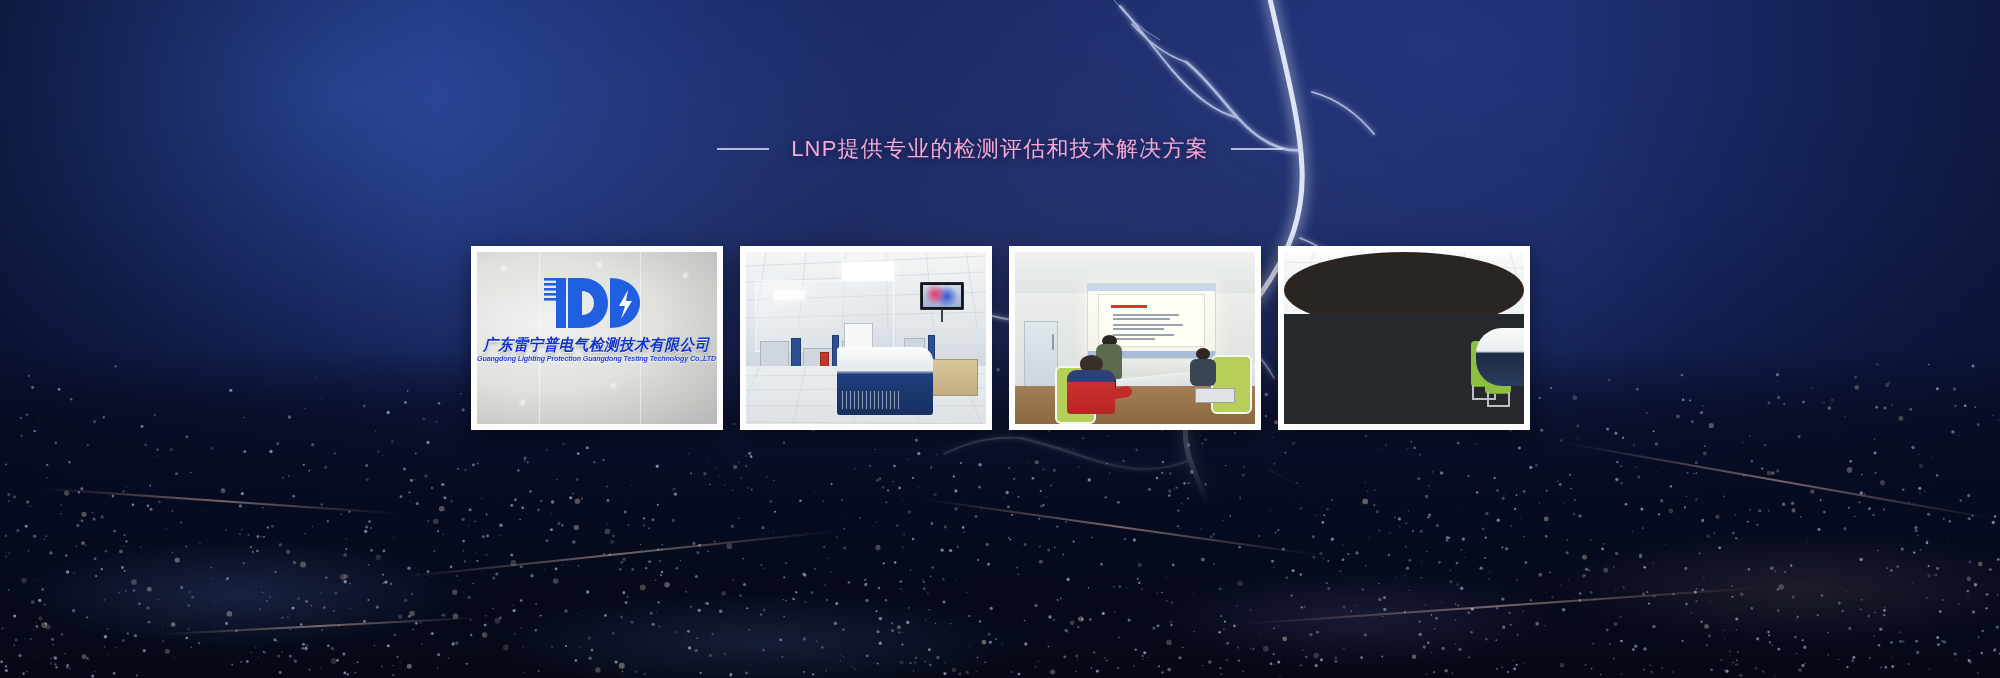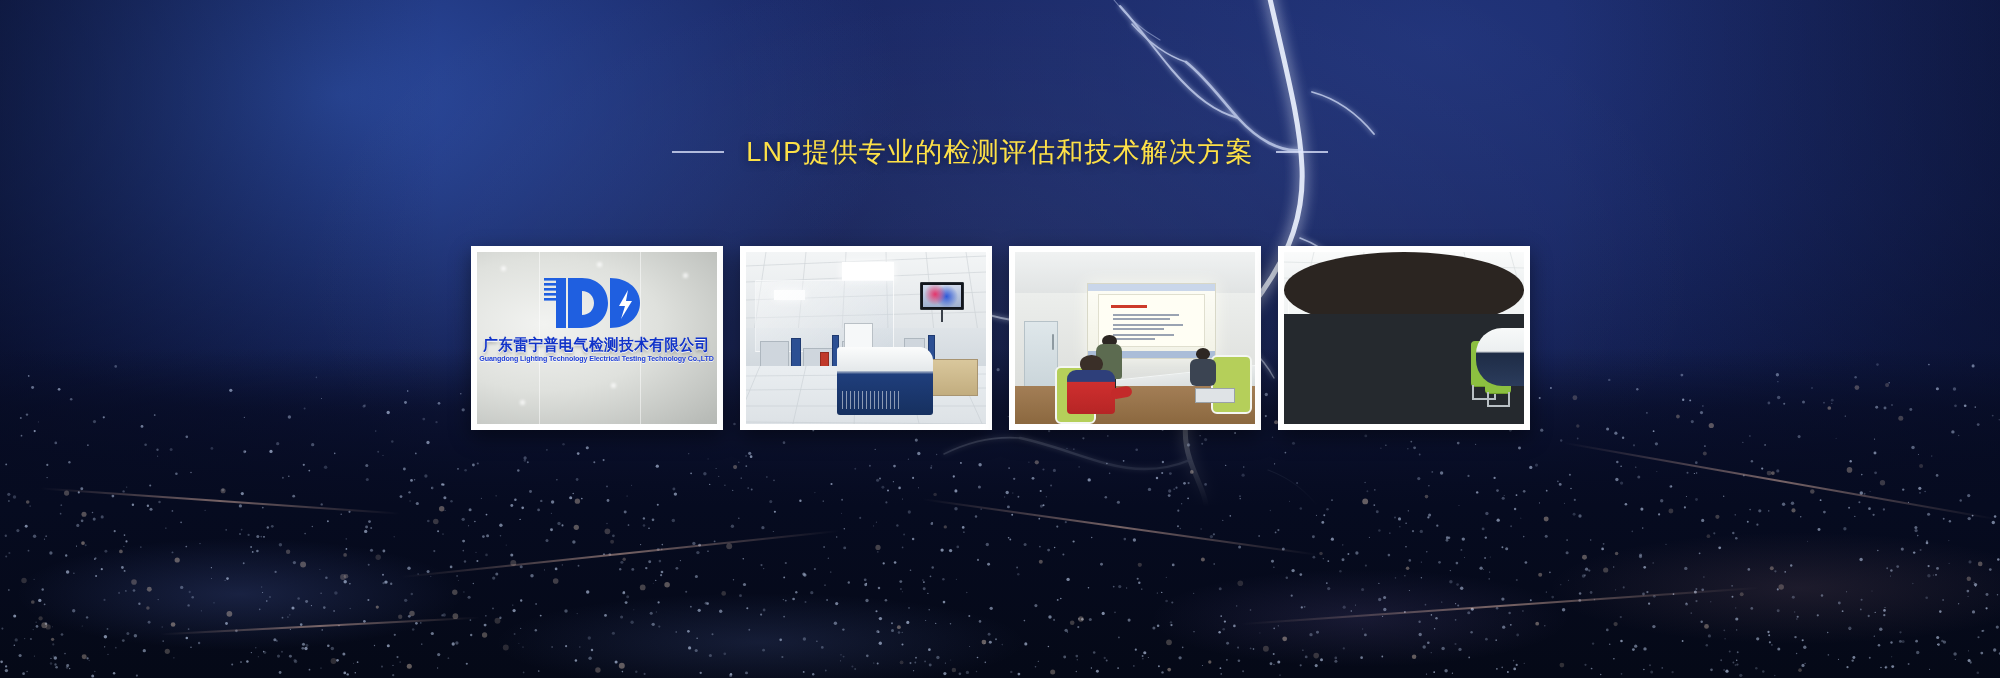--- a/index.html
+++ b/index.html
@@ -59,41 +59,42 @@
     text-shadow:0 2px 16px rgba(10,20,60,.85), 0 0 34px rgba(120,160,255,.35);
   }
   .subline{
     margin-top:22px;
     display:flex; align-items:center; justify-content:center; gap:22px;
   }
   .subline .rule{
     display:block; width:52px; height:2px; background:rgba(225,232,255,.75);
   }
   .subline .txt{
-    font-size:27px; color:#fde047; letter-spacing:1.2px;
+    font-size:22px; color:#f9a8d4; letter-spacing:1.2px;
     text-shadow:0 1px 8px rgba(10,20,60,.8);
   }
 
   
   .gallery{
     position:absolute; left:0; right:0; top:246px;
     display:flex; justify-content:center; gap:17px; z-index:7;
   }
   .card{
     width:252px; height:184px; padding:6px;
     background:#ffffff;
     box-shadow:0 7px 20px rgba(0,0,0,.45);
     flex:0 0 auto;
   }
   .shot{ width:100%; height:100%; position:relative; overflow:hidden; background:#cfd4d8; }
 
   
   .sign{
     background:
       radial-gradient(ellipse 150% 120% at 28% 42%, #f2f3f1 0%, #dfe1dd 32%, #b9bcb8 64%, #9a9e9b 100%);
+    font-style: italic;
   }
   .sign .pane{
     position:absolute; top:0; bottom:0; width:1px; background:rgba(255,255,255,.5);
   }
   .sign .spot{
     position:absolute; width:5px; height:5px; border-radius:50%;
     background:rgba(255,255,255,.8); filter:blur(1.5px);
   }
   .sign .logo{
     position:absolute; left:50%; top:20px; transform:translateX(-50%);
@@ -2041,21 +2042,21 @@
             <rect x="6" y="21" width="22" height="2.6"></rect>
             <rect x="6" y="26" width="22" height="2.6"></rect>
             <rect x="18" y="6" width="10" height="50"></rect>
             <path d="M30 6 h14 v50 h-14 z"></path>
             <path d="M44 6 c16 0 26 11 26 25 0 14 -10 25 -26 25 v-13 c7 0 12 -5 12 -12 0 -7 -5 -12 -12 -12 z"></path>
             <path d="M72 6 c18 0 30 11 30 25 0 14 -12 25 -30 25 v-50 z"></path>
           </g>
           <path d="M90 18 l-9 16 h6 l-4 13 11 -18 h-6 z" fill="#ffffff"></path>
         </svg>
         <div class="cn">广东雷宁普电气检测技术有限公司</div>
-        <div class="en">Guangdong Lighting Technology Electrical Testing Technology Co.,LTD</div>
+        <div class="en">Guangdong Lighting Protection Guangdong Testing Technology Co.,LTD</div>
       </div>
     </div>
 
     <div class="card">
       <div class="shot lab">
         <div class="ceiling">
           <svg class="grid-ceil" viewBox="0 0 240 80" preserveAspectRatio="none">
             <g stroke="#c5cbd0" stroke-width="0.7" fill="none">
               <path d="M0 14 L240 4"></path>
                 <path d="M0 30 L240 20"></path>

